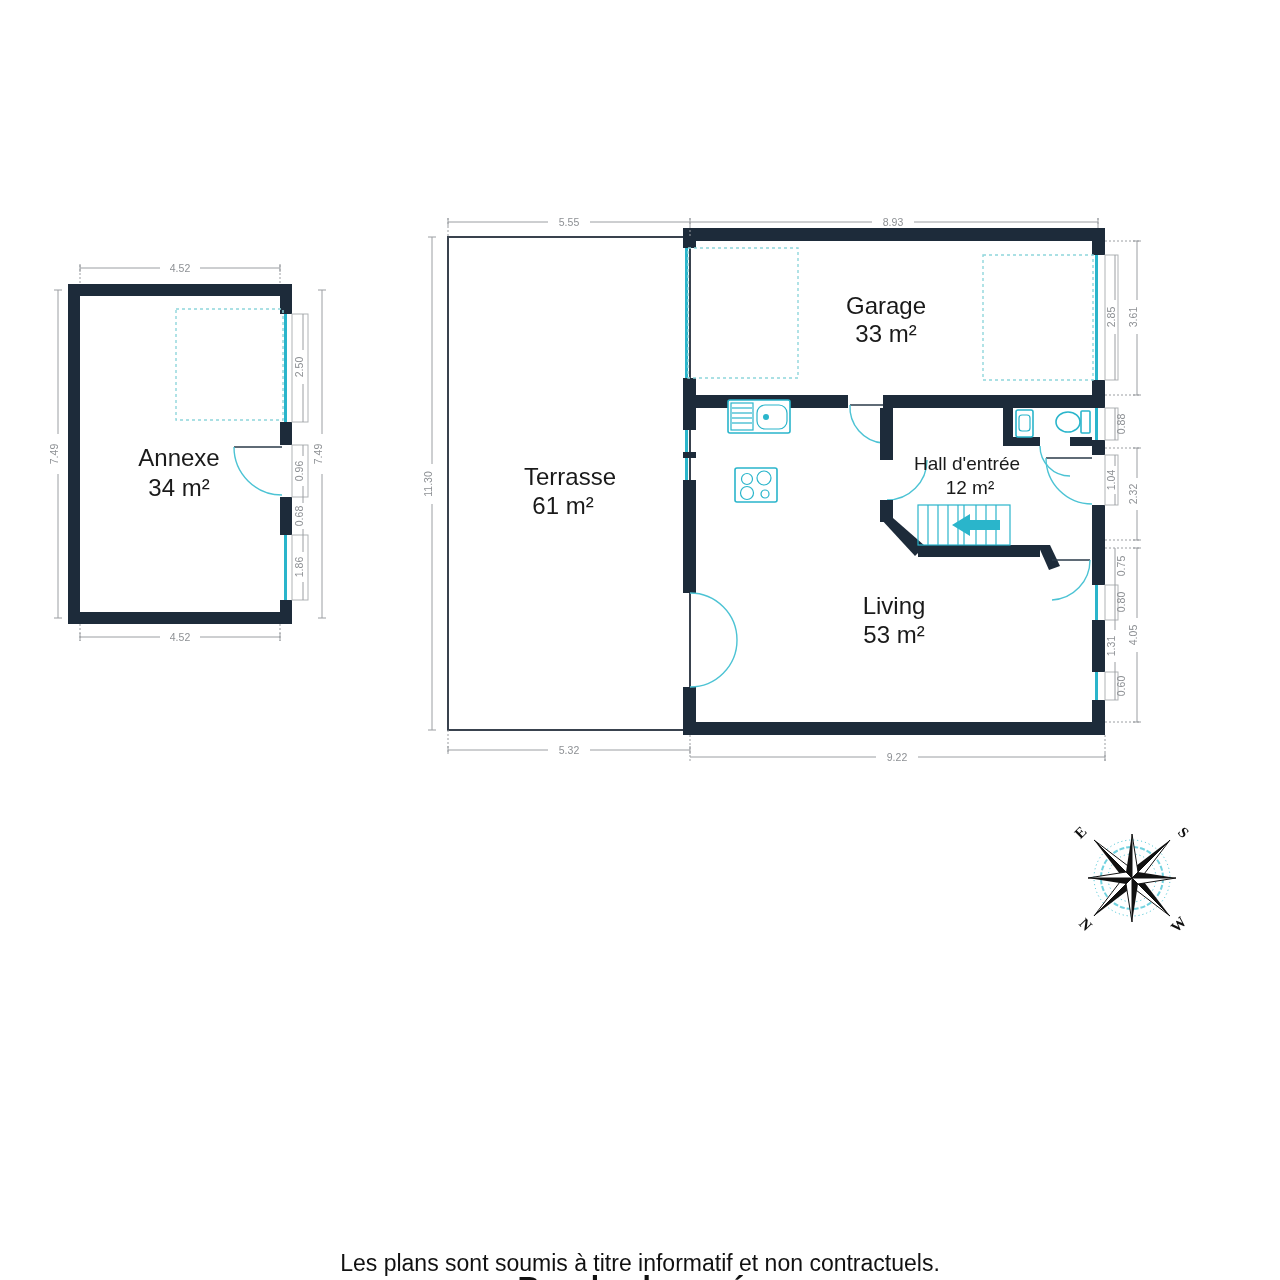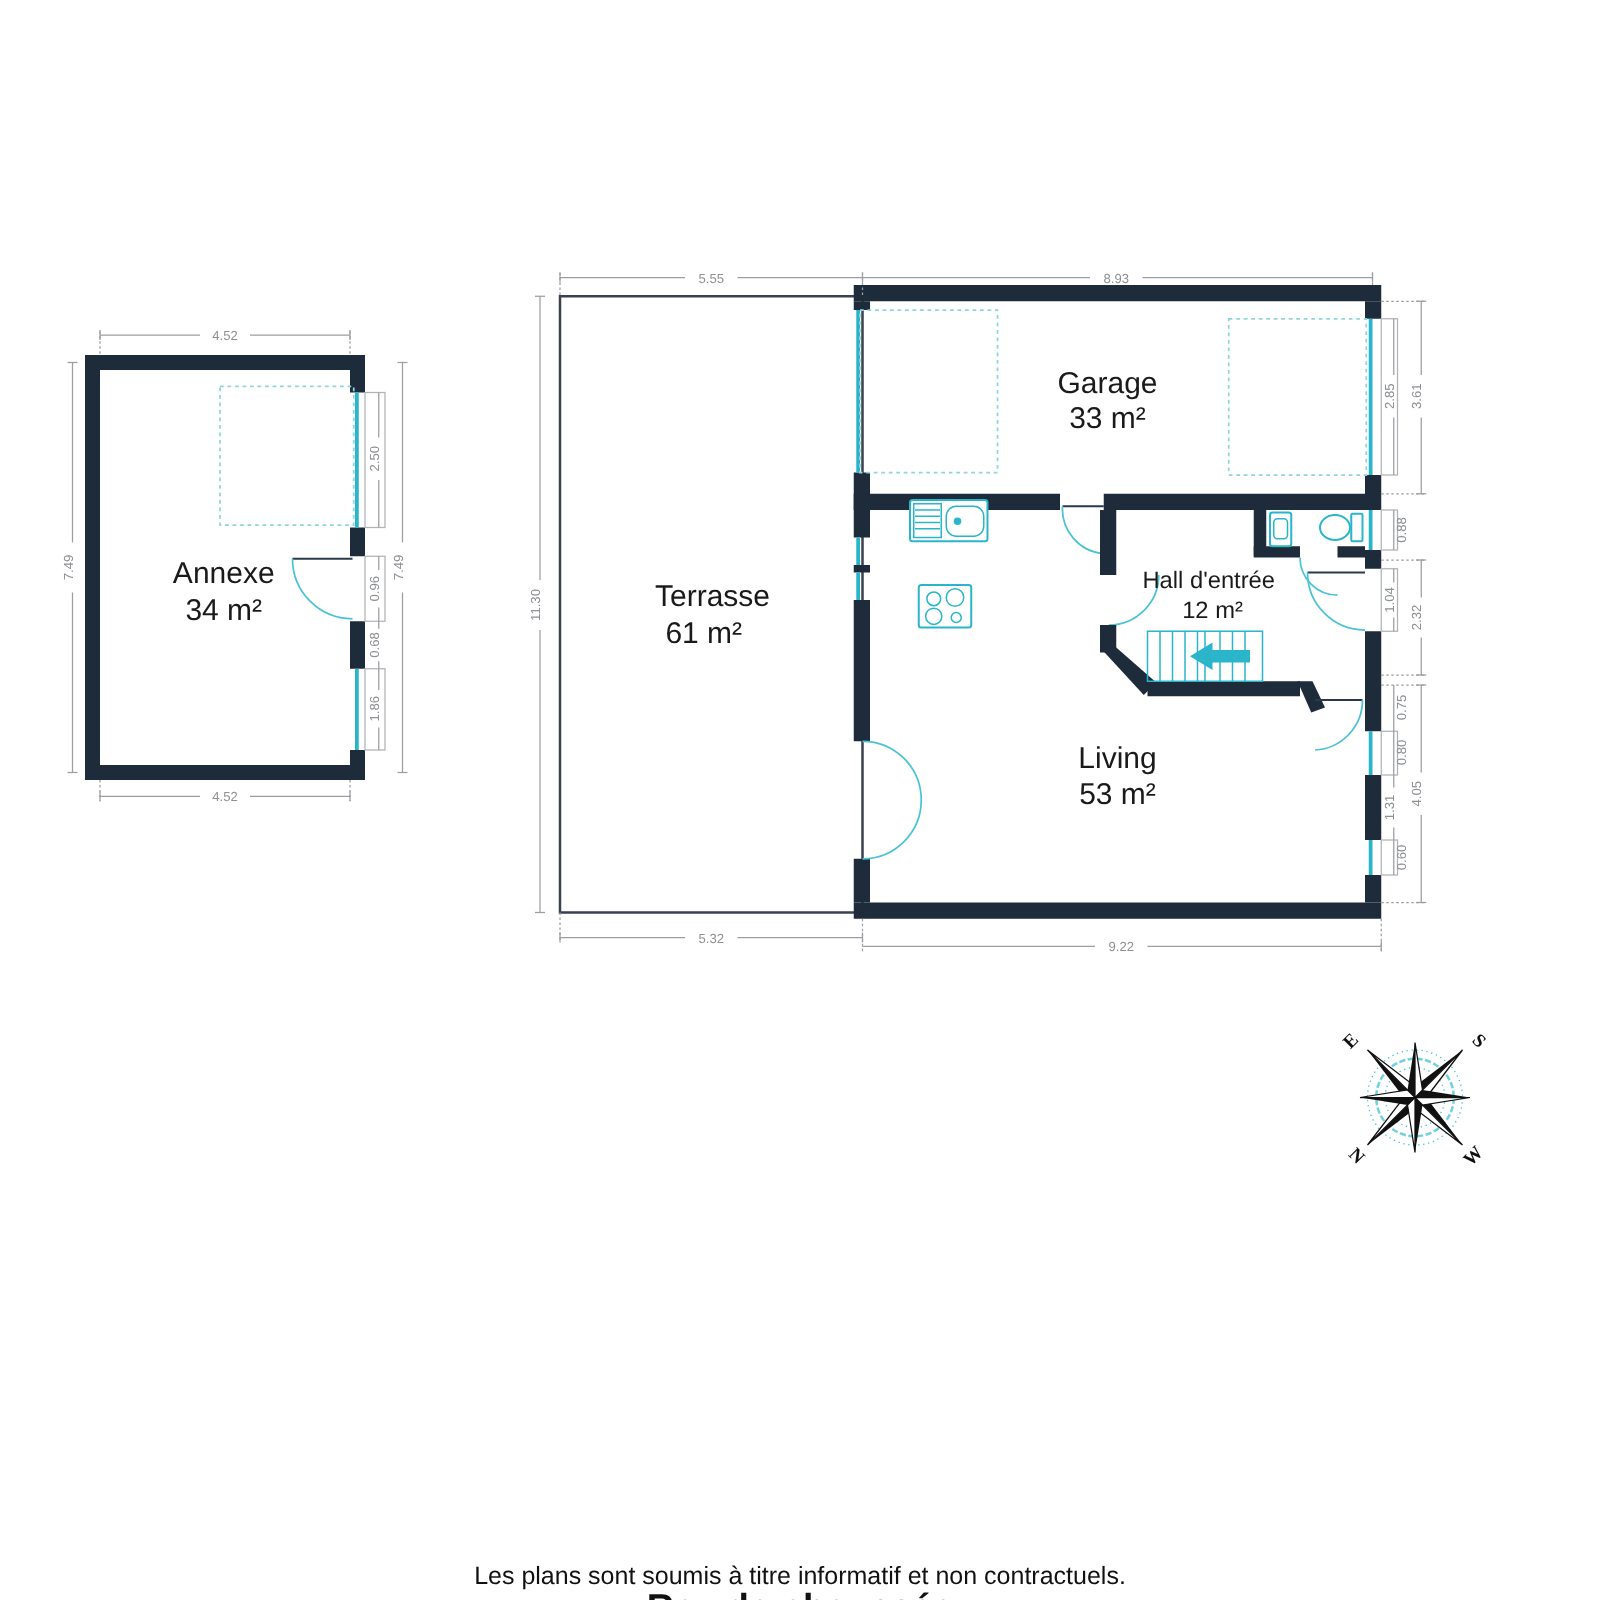--- a/index.html
+++ b/index.html
@@ -16,21 +16,21 @@
   .wall{fill:#1d2b3a;}
   .thinwall{stroke:#39424e;stroke-width:2;fill:none;}
   .win{fill:#2ab5cb;}
   .fix{stroke:#2ab5cb;stroke-width:1.6;fill:#ffffff;}
   .fixl{stroke:#2ab5cb;stroke-width:1.2;fill:none;}
   .arc{stroke:#4cc3d4;stroke-width:1.4;fill:none;}
   .leaf{stroke:#2a3a49;stroke-width:1.6;fill:none;}
   .dash{stroke:#8fd6dc;stroke-width:1.4;fill:none;stroke-dasharray:3,3;}
   .ring{stroke:#35bfd1;fill:none;}
   .disclaimer{position:absolute;left:0;top:1250px;width:1280px;text-align:center;
-              font-size:20px;color:#111;}
+              font-size:23px;color:#111;}
   .plan-title{position:absolute;left:0;top:1270px;width:1280px;text-align:center;
               font-size:30px;font-weight:bold;color:#111;}
 </style>
 </head>
 <body>
 
 <div class="stage">
 <svg width="1280" height="1280" viewBox="0 0 1280 1280">
 
   <g>

